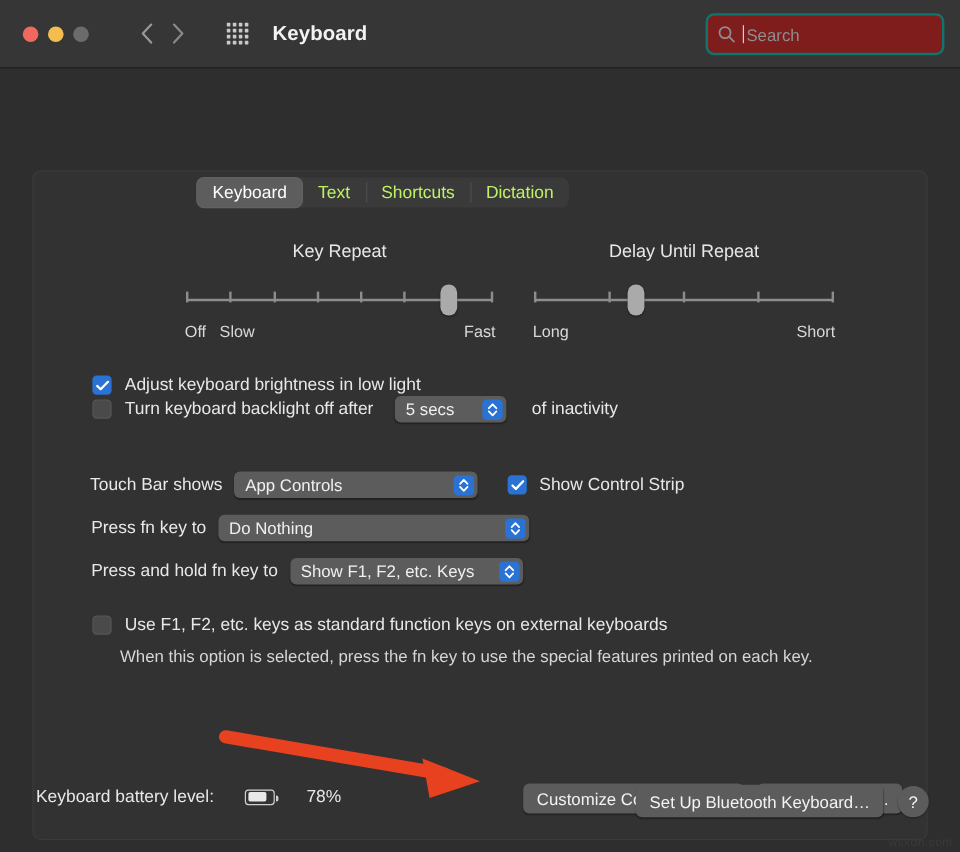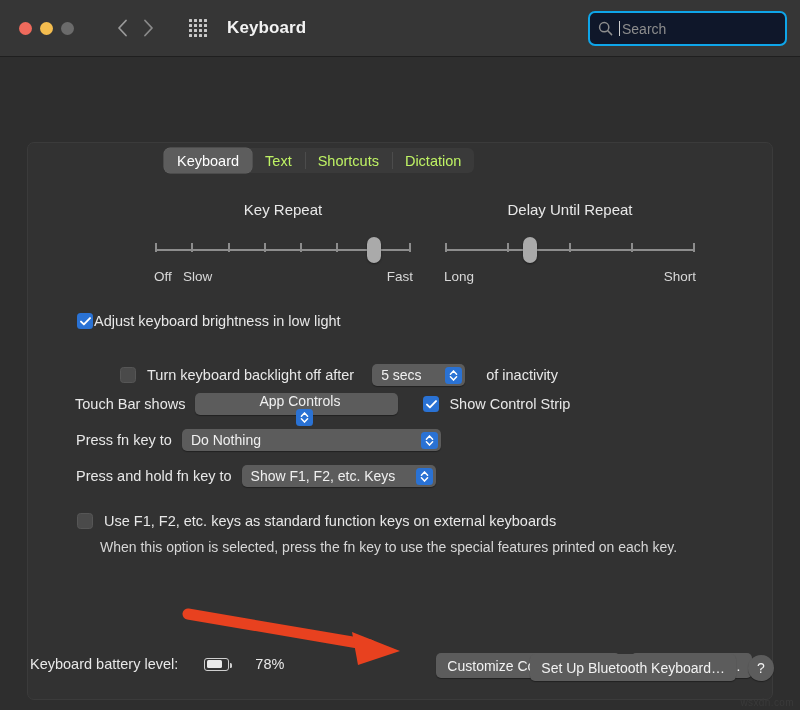--- a/index.html
+++ b/index.html
@@ -55,22 +55,22 @@
     letter-spacing: 0.1px;
   }
 
   .search-wrap {
     position: absolute;
     right: 13px; top: 11px;
     width: 199px; height: 35px;
   }
   .search-field {
     width: 100%; height: 100%;
-    background: #0f172a;
-    border: 2px solid #0ea5e9;
+    background: #7f1d1d;
+    border: 2px solid #0f766e;
     border-radius: 7px;
     display: flex; align-items: center;
     padding: 0 8px;
     position: relative;
     text-align: center;
   }
   .search-field .mag { color: #8e8e8e; display: flex; align-items: center; }
   .caret {
     width: 1px; height: 15px; background: #cfcfcf;
     margin: 0 2px 0 6px;
@@ -361,47 +361,47 @@
           </div>
           <div class="slider-labels">
             <span style="left:-2px">Long</span>
             <span style="right:-2px">Short</span>
           </div>
         </div>
       </div>
 
       <div class="form">
 
-        <div class="row" style="left:49px; top:170px; gap:1px;">
+        <div class="row" style="left:49px; top:170px; gap:11px;">
           <span class="checkbox on">
             <svg width="11" height="9" viewBox="0 0 11 9">
                 <path d="M1 4.6 3.9 7.4 10 1.1" fill="none" stroke="#fff" stroke-width="1.9" stroke-linecap="round" stroke-linejoin="round"></path>
               </svg>
           </span>
           <span class="lbl">Adjust keyboard brightness in low light</span>
         </div>
 
-        <div class="row" style="left:49px; top:221px; gap:11px;margin-left:43px;">
+        <div class="row" style="left:49px; top:187px; gap:11px;">
           <span class="checkbox off"></span>
           <span class="lbl">Turn keyboard backlight off after</span>
           <span class="popup" style="width:93px; margin-left:7px;">
             <span>5 secs</span>
             <span class="chev-box">
               <svg width="9" height="13" viewBox="0 0 9 13">
                   <path d="M1.4 5.2 4.5 1.9 7.6 5.2" fill="none" stroke="#fff" stroke-width="1.5" stroke-linecap="round" stroke-linejoin="round"></path>
                   <path d="M1.4 7.8 4.5 11.1 7.6 7.8" fill="none" stroke="#fff" stroke-width="1.5" stroke-linecap="round" stroke-linejoin="round"></path>
                 </svg>
             </span>
           </span>
           <span class="lbl" style="margin-left:10px;">of inactivity</span>
         </div>
 
         <div class="row" style="left:47px; top:250px;">
           <span class="lbl">Touch Bar shows</span>
-          <span class="popup" style="width:203px; margin-left:10px;flex-direction:column;">
+          <span class="popup" style="width:203px; margin-left:10px;">
             <span>App Controls</span>
             <span class="chev-box">
               <svg width="9" height="13" viewBox="0 0 9 13">
                   <path d="M1.4 5.2 4.5 1.9 7.6 5.2" fill="none" stroke="#fff" stroke-width="1.5" stroke-linecap="round" stroke-linejoin="round"></path>
                   <path d="M1.4 7.8 4.5 11.1 7.6 7.8" fill="none" stroke="#fff" stroke-width="1.5" stroke-linecap="round" stroke-linejoin="round"></path>
                 </svg>
             </span>
           </span>
           <span class="checkbox on" style="margin-left:25px;">
             <svg width="11" height="9" viewBox="0 0 11 9">

